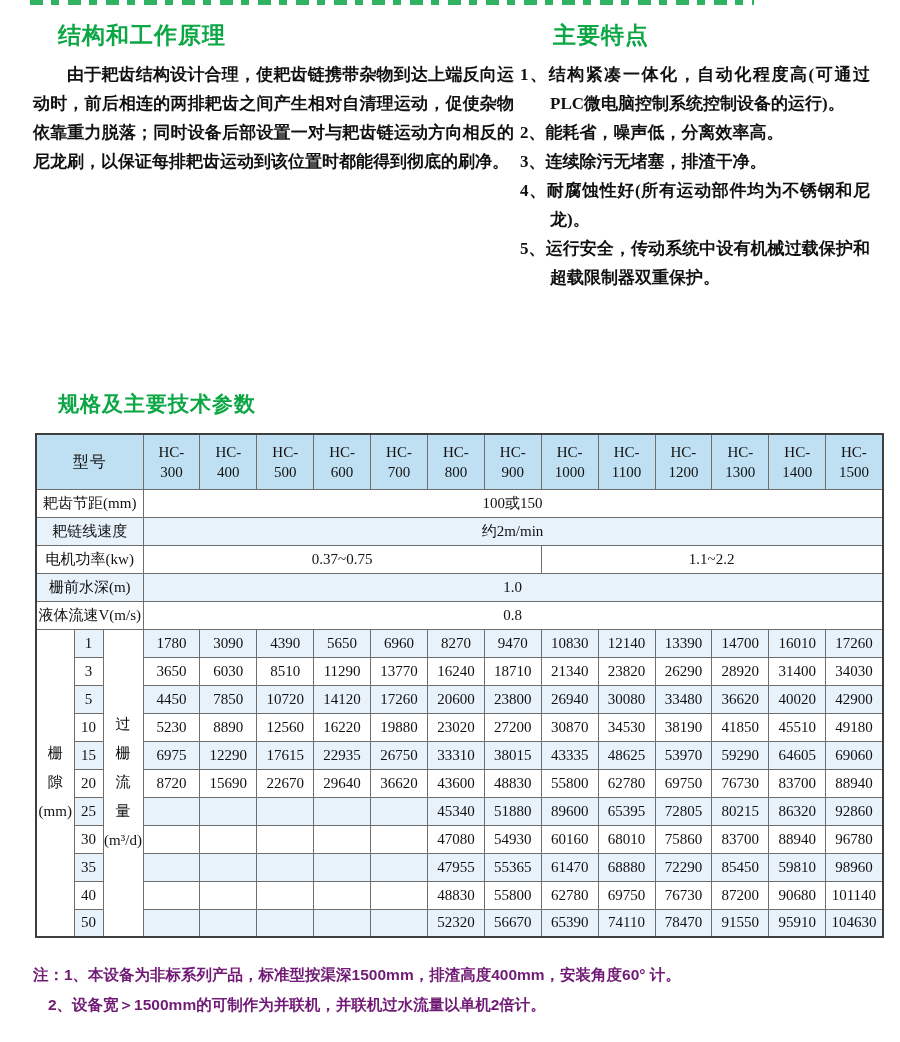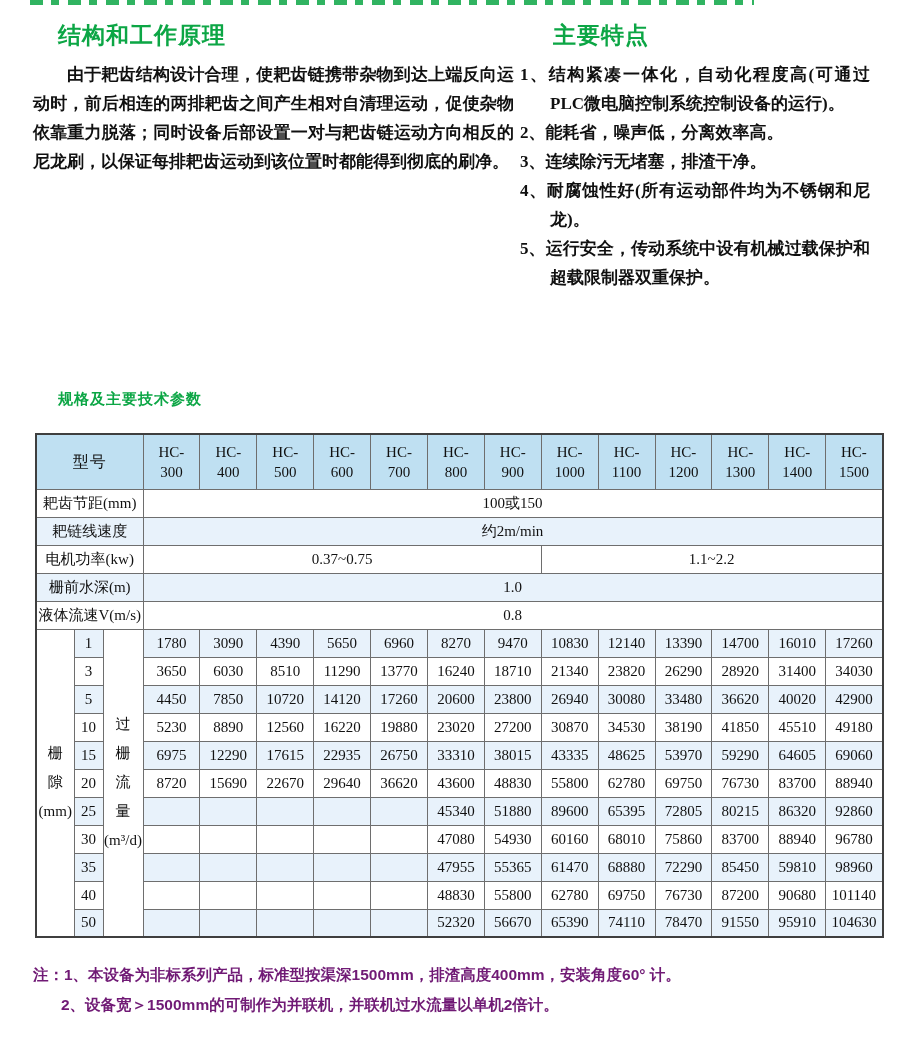--- a/index.html
+++ b/index.html
@@ -29,21 +29,21 @@
   }
   .sec-title{
     position:absolute;
     color:var(--green);
     font-size:23px;font-weight:bold;
     letter-spacing:1px;
     margin-left:25px;
   }
   #sec1{left:33px;top:20px;}
   #sec2{left:528px;top:20px;}
-  #sec3{left:33px;top:390px;font-size:15px;}
+  #sec3{left:33px;top:390px;font-size:21px;}
   .intro{
     position:absolute;left:33px;top:60px;width:481px;
   }
   .intro p{
     font-size:17px;font-weight:bold;line-height:29px;
     text-align:justify;text-indent:2em;color:#101010;
   }
   .features{
     position:absolute;left:520px;top:60px;width:350px;font-family:Liberation Serif, serif;
   }
@@ -69,21 +69,21 @@
   tr.hdr td.corner{font-size:16px;letter-spacing:1px;}
   tr.blue td{background:var(--sblue);}
   td.vlab{background:#fff !important;font-size:16px;}
   td.vlab .stack{display:flex;flex-direction:column;align-items:center;justify-content:center;}
   td.vlab .stack span{display:block;line-height:29px;}
   td.vlab .stack span.small{font-size:15px;}
   .notes{position:absolute;left:33px;top:960px;width:840px;}
   .note-line{
     font-size:15.5px;font-weight:bold;line-height:30px;color:#701a75;
   }
-  .note-line.second{margin-left:28px;}
+  .note-line.second{margin-left:15px;}
 </style>
 </head>
 <body>
 
 <div class="top-strip"></div>
 
 <div class="sec-title" id="sec1">结构和工作原理</div>
 <div class="sec-title" id="sec2">主要特点</div>
 
 <div class="intro">

